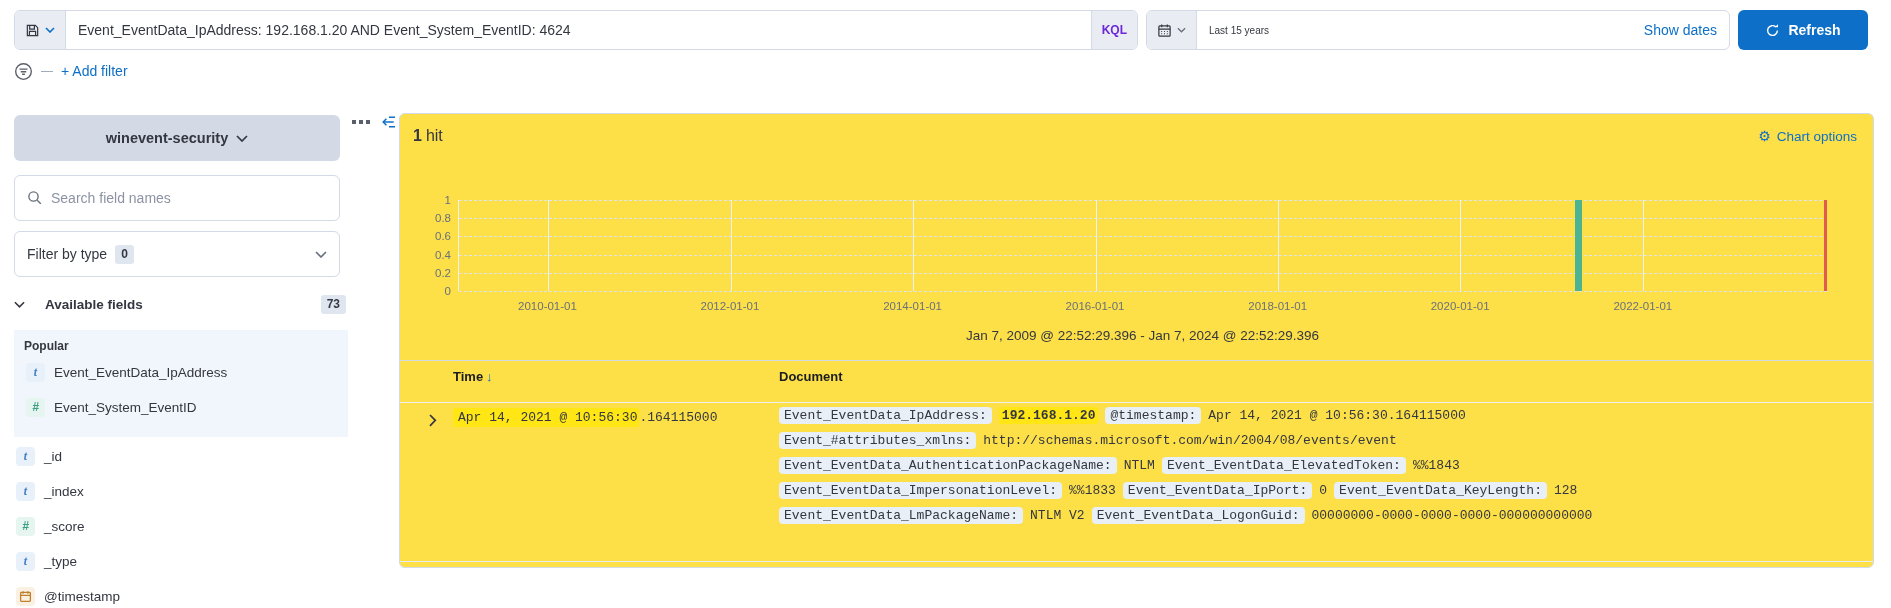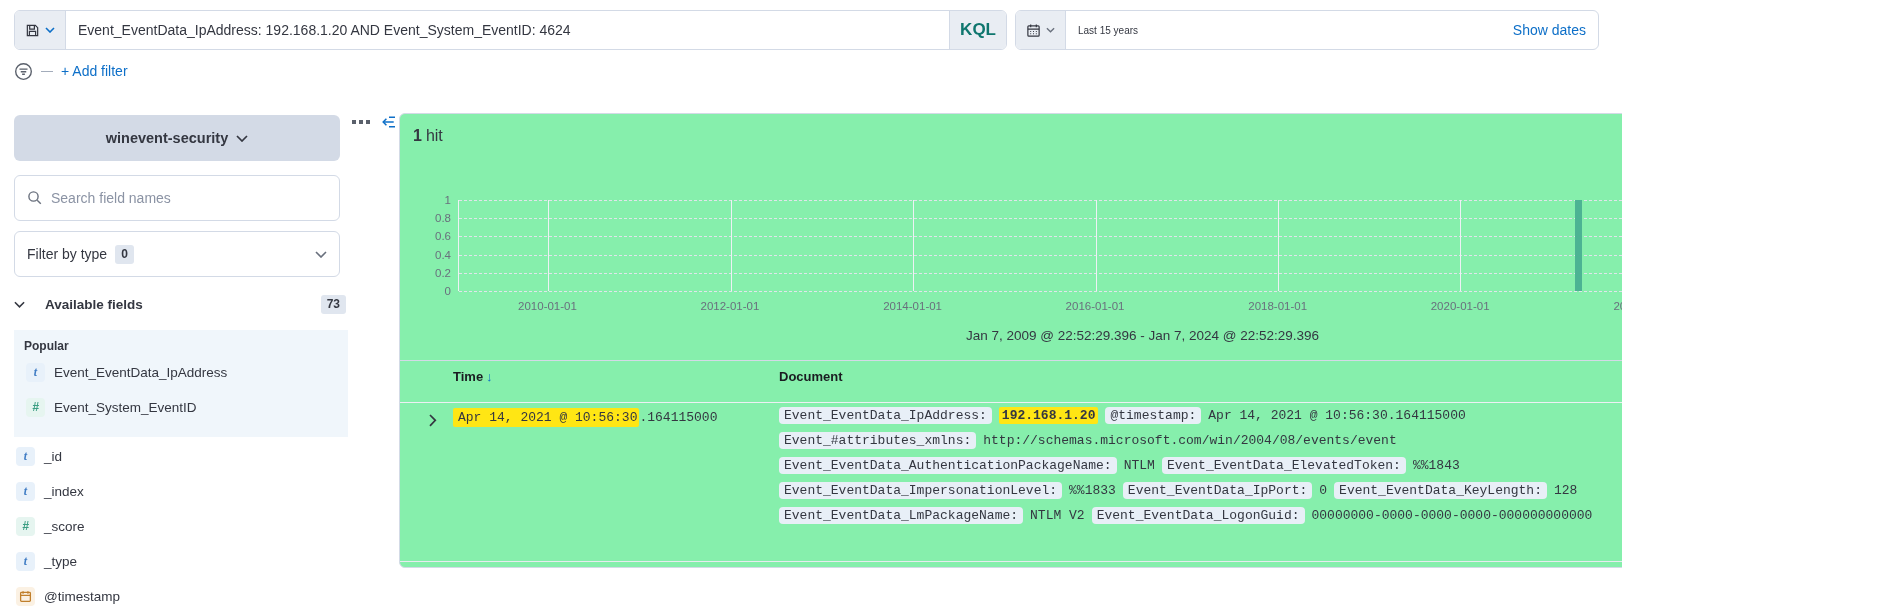--- a/index.html
+++ b/index.html
@@ -2,30 +2,30 @@
 <html style="--accent: #0d6fc8; --highlight: #ffe614; --bar-green: #4cb393; --marker-red: #e2594f; --pill-bg: #e8eff7; --border: #d3dae6;"><head>
 <meta charset="utf-8">
 <style>
   :root{
     --accent:#0d6fc8; --text:#343741; --subdued:#69707d; --border:#d3dae6;
     --panel-gray:#e9edf3; --highlight:#ffe614; --pill-bg:#e8eff7;
     --bar-green:#4cb393; --marker-red:#e2594f; --popular-bg:#f0f6fb;
   }
   *{box-sizing:border-box; margin:0; padding:0;}
   body{background:#fff; font-family:"Liberation Sans",sans-serif; color:var(--text);}
-  .screen{position:relative; width:1622px; height:608px; background:#fff; overflow:hidden;}
+  .screen{position:relative; width:1891px; height:608px; background:#fff; overflow:hidden;}
 
   
   .topbar{position:absolute; left:14px; top:10px; right:23px; height:40px; display:flex; gap:8px;}
   .query-box{flex:1 1 auto; display:flex; align-items:stretch; border:1px solid var(--border); border-radius:6px; background:#fff; overflow:hidden;}
   .prepend,.append{display:flex; align-items:center; gap:5px; padding:0 10px; background:var(--panel-gray);}
   .prepend{border-right:1px solid var(--border);}
   .append{border-left:1px solid var(--border);}
   .query-text{flex:1; display:flex; align-items:center; padding:0 12px; font-size:14px; color:var(--text); white-space:nowrap; overflow:hidden;}
-  .kql{font-size:17px; font-weight:700; color:#0f766e;}
+  .kql{font-size:12px; font-weight:700; color:#6d28d9;}
   .datepicker{width:584px; display:flex; align-items:stretch; border:1px solid var(--border); border-radius:6px; background:#fff; overflow:hidden;}
   .date-text{flex:1; display:flex; align-items:center; padding:0 12px; font-size:10px;}
   .show-dates{display:flex; align-items:center; padding:0 12px; font-size:14px; color:var(--accent); cursor:pointer; white-space:nowrap;}
   .refresh-btn{width:130px; display:flex; align-items:center; justify-content:center; gap:8px; background:var(--accent); color:#fff; border:none; border-radius:6px; font-size:14px; font-weight:600; font-family:inherit; cursor:pointer;}
 
   
   .filter-row{position:absolute; left:14px; top:59px; height:24px; display:flex; align-items:center; gap:8px;}
   .dash{color:#98a2b3; font-size:12px;}
   .add-filter{color:var(--accent); font-size:14px; font-weight:500; cursor:pointer;}
 
@@ -50,21 +50,21 @@
   .ficon-t{background:#e8f1fa; color:#3f7cc4; font-style:italic; font-family:"Liberation Serif",serif;}
   .ficon-num{background:#e6f5f0; color:#3c9e83; font-style:italic;}
   .ficon-date{background:#fbf1e3; color:#c07f2c;}
 
   
   .gutter{position:absolute; left:352px; top:114px; display:flex; align-items:center; gap:11px;}
   .boxes{display:flex; gap:3px; cursor:pointer;}
   .boxes i{width:4px; height:4px; background:#5a606b; display:block;}
 
   
-  .card{position:absolute; left:399px; top:113px; width:1475px; height:455px; border:1px solid var(--border); border-radius:6px; background:#86efac;}
+  .card{position:absolute; left:399px; top:113px; width:1475px; height:455px; border:1px solid var(--border); border-radius:6px; background:#fde047;}
   .card-hdr{position:absolute; top:13px; left:13px; right:16px; display:flex; align-items:center; justify-content:space-between;}
   .hits{font-size:16px;}
   .hits .b{font-weight:700; margin-right:4px;}
   .chart-opts{display:flex; align-items:center; gap:6px; color:var(--accent); font-size:13.5px; cursor:pointer;}
   .gear{font-size:14px; line-height:1;}
 
   
   .plot{position:absolute; left:58px; right:46px; top:86px; height:91px; border-left:1px solid #eef1f5;}
   .hgrid{position:absolute; left:0; right:0; border-top:1px dashed #dfe4ea; height:0;}
   .vgrid{position:absolute; top:0; bottom:0; width:1px; background:#eef1f5;}
@@ -132,20 +132,29 @@
         </span>
         <span>
           <svg width="9" height="6" viewBox="0 0 10 6" fill="none" stroke="#69707d" stroke-width="1.5">
               <path d="M1 1l4 4 4-4"></path>
             </svg>
         </span>
       </div>
       <div class="date-text">Last 15 years</div>
       <div class="show-dates">Show dates</div>
     </div>
+    <button class="refresh-btn">
+      <span>
+        <svg width="15" height="15" viewBox="0 0 16 16" fill="none">
+            <path d="M13.2 8a5.2 5.2 0 1 1-1.7-3.85" stroke="#fff" stroke-width="1.5"></path>
+            <path d="M13.8 1.2v3.4h-3.4z" fill="#fff"></path>
+          </svg>
+      </span>
+      <span>Refresh</span>
+    </button>
   </div>
 
   <div class="filter-row">
     <span>
       <svg width="19" height="19" viewBox="0 0 18 18" fill="none" stroke="#5a606b" stroke-width="1.3">
           <circle cx="9" cy="9" r="7.4"></circle>
           <path d="M5.2 6.8h7.6M6.4 9.2h5.2M7.7 11.6h2.6"></path>
         </svg>
     </span>
     <span class="dash">—</span>

